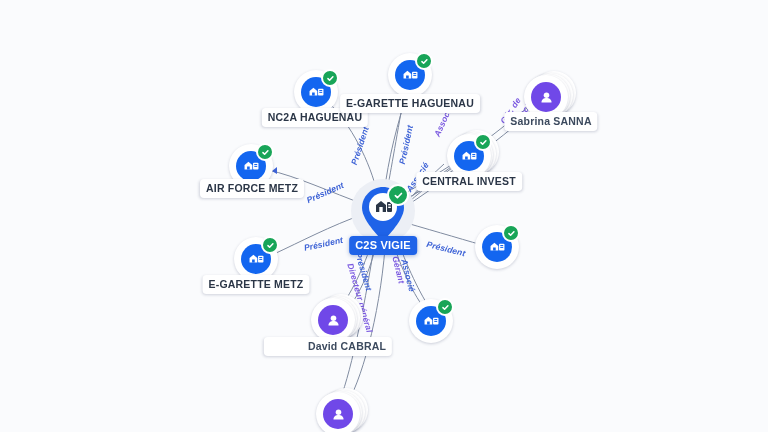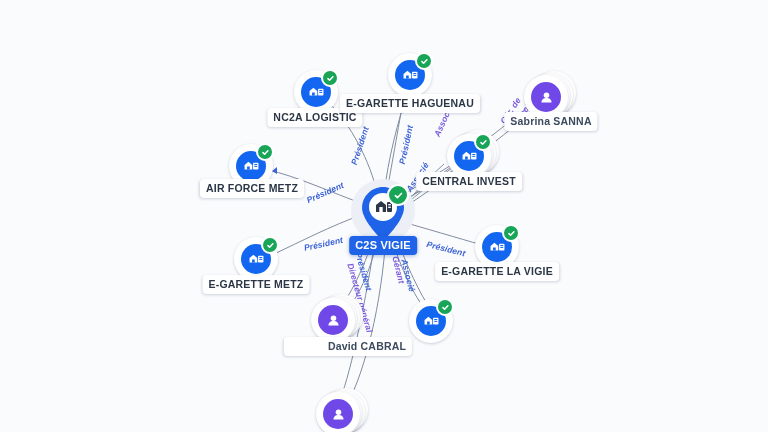--- a/index.html
+++ b/index.html
@@ -341,21 +341,20 @@
       </svg>
       <div class="pin-badge">
         <svg viewBox="0 0 12 12" width="11" height="11">
             <path d="M2.6 6.2 L4.8 8.4 L9.2 3.8" stroke="#ffffff" stroke-width="1.8" fill="none" stroke-linecap="round" stroke-linejoin="round"></path>
           </svg>
       </div>
     </div>
   </div>
   <div class="lbl primary" id="center-label" style="left:383px;top:236px;">C2S VIGIE</div>
 
-<div class="lbl company" style="left: 315px; top: 108px;">NC2A LOGISTIC</div>
+<div class="lbl company" style="left: 315px; top: 108px;">NC2A HAGUENAU</div>
     <div class="lbl company" style="left: 410px; top: 94px;">E-GARETTE HAGUENAU</div>
     <div class="lbl person" style="left: 551px; top: 112px;">Sabrina SANNA</div>
     <div class="lbl company" style="left: 252px; top: 179px;">AIR FORCE METZ</div>
     <div class="lbl company" style="left: 256px; top: 275px;">E-GARETTE METZ</div>
     <div class="lbl company" style="left: 469px; top: 172px;">CENTRAL INVEST</div>
-    <div class="lbl company" style="left: 497px; top: 262px;">E-GARETTE LA VIGIE</div>
-    <div class="lbl person" style="left: 348px; top: 337px; padding-left: 44px;">David CABRAL</div>
+    <div class="lbl person" style="left: 328px; top: 337px; padding-left: 44px;">David CABRAL</div>
   </div>
 
 </body></html>

